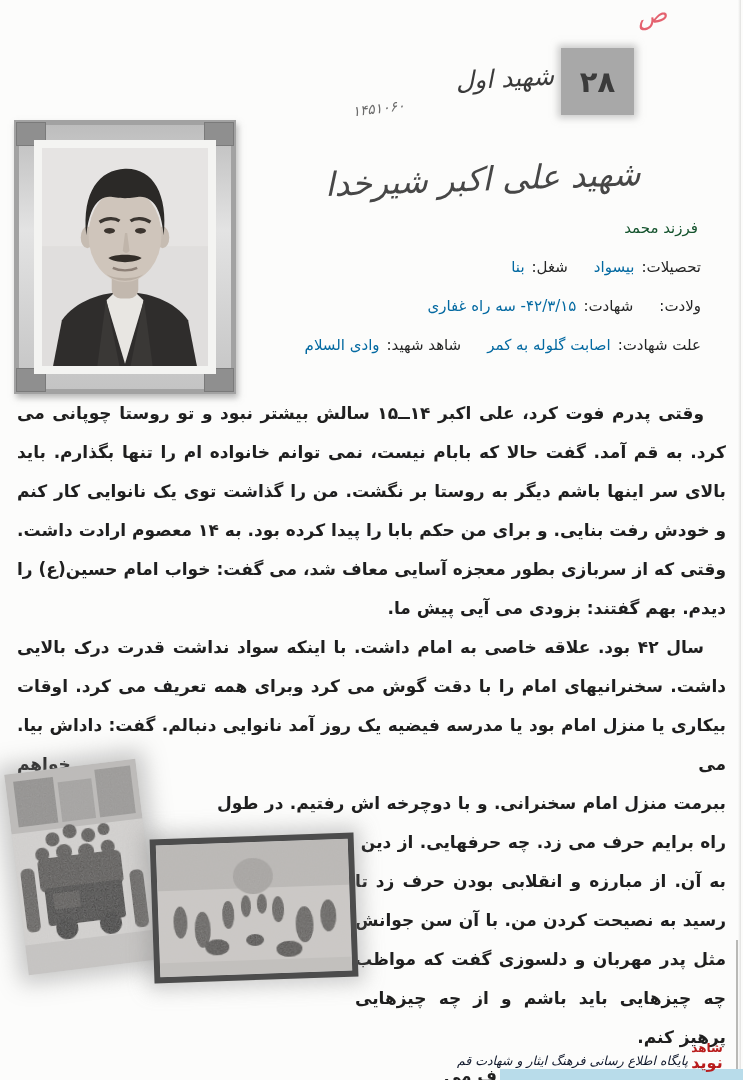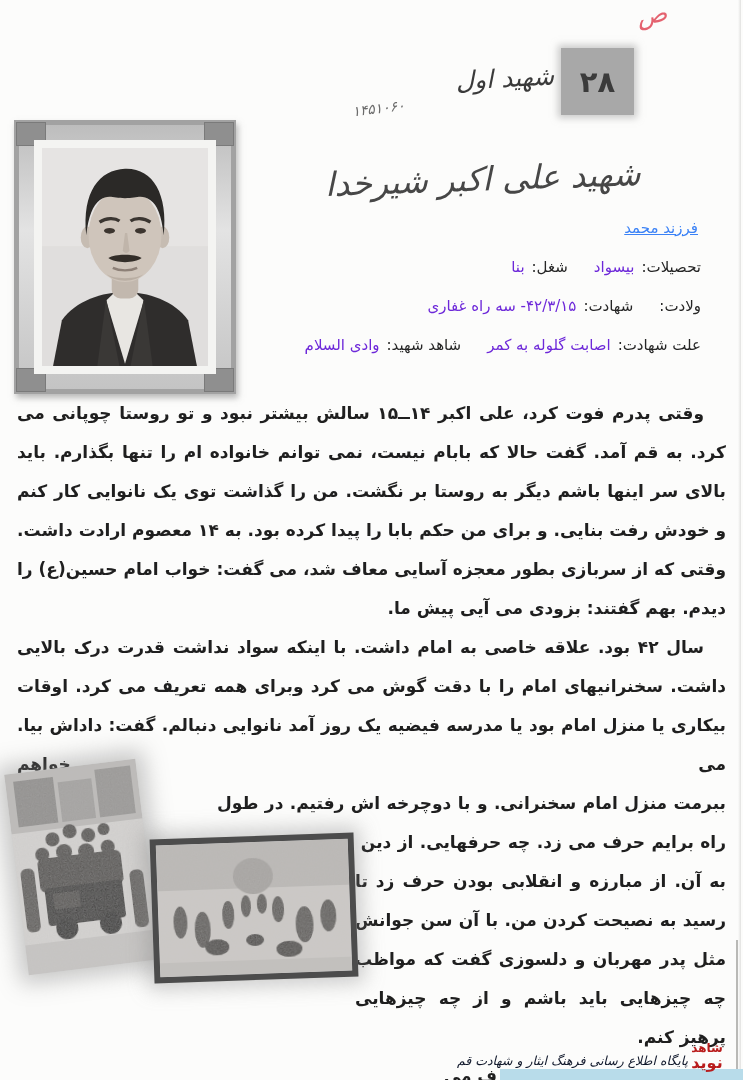--- a/index.html
+++ b/index.html
@@ -64,29 +64,29 @@
   }
   .fc-tl { top:2px; left:2px; } .fc-tr { top:2px; right:2px; }
   .fc-bl { bottom:2px; left:2px; } .fc-br { bottom:2px; right:2px; }
 
   
   .martyr-name {
     position:absolute; top:158px; right:18px; width:400px;
     font-size:33px; font-style:italic; color:#474747;
     text-align:left; transform:rotate(-2deg); white-space:nowrap;
   }
-  .father { position:absolute; top:219px; right:45px; font-size:15px; color:#3b82f6;text-decoration:underline; }
+  .father { position:absolute; top:219px; right:45px; font-size:15px; color:#14532d; }
   .info-block {
     position:absolute; top:248px; right:42px; width:490px;
     font-size:15px; color:#2e2e2e;
   }
   .info-row { display:flex; column-gap:26px; line-height:39px; white-space:nowrap; }
   .info-pair { display:flex; column-gap:7px; }
   .info-label { color:#262626; }
-  .info-value { color:#6d28d9; }
+  .info-value { color:#0369a1; }
 
   
   .body-text {
     position:absolute; top:394px; right:17px; left:17px; bottom:48px;
     direction:rtl; text-align:justify;
     font-size:17px; font-weight:bold; color:#1f1f1f; line-height:39px;
   }
   .para { margin:0; }
   .indent { text-indent:22px; }
   .last-justify { text-align-last:justify; }

